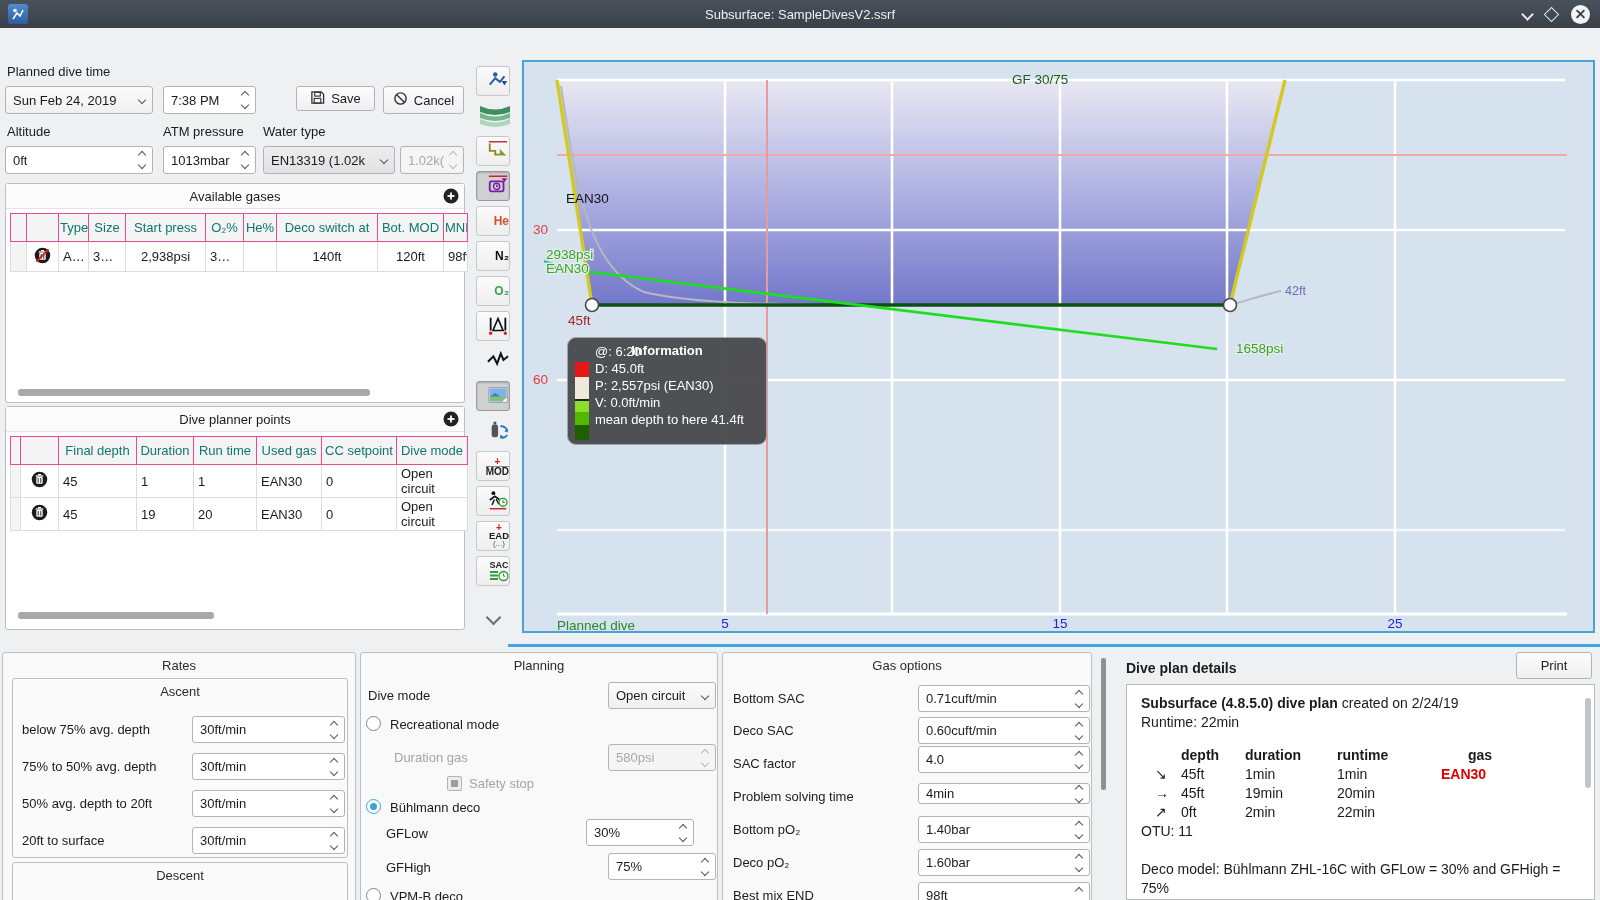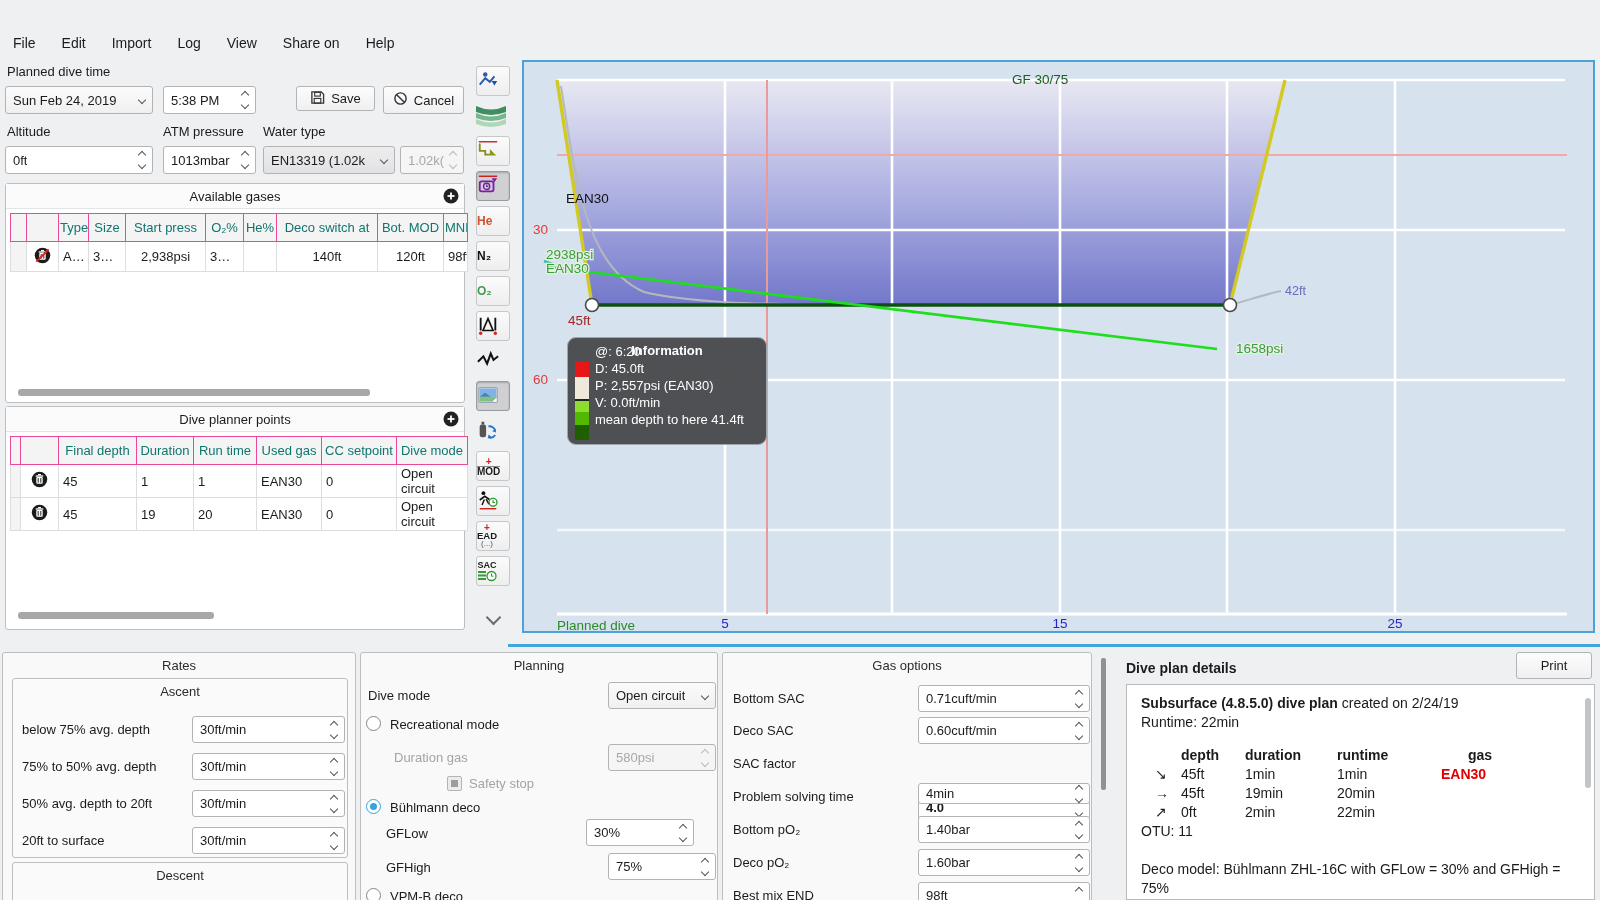--- a/index.html
+++ b/index.html
@@ -48,21 +48,21 @@
   table.grid th{background:#f4f4f5;border:1px solid #ec4899;font-weight:normal;color:#0f766e;height:27px;
                 overflow:hidden;white-space:nowrap;text-align:center;padding:0 1px;}
   table.grid td{border:1px solid #dcdddf;overflow:hidden;white-space:nowrap;padding:0 4px;background:#fff;}
   table.grid td.c{text-align:center;}
   table.grid td.hdrcol{background:#f4f4f5;}
   table.grid td.wrap{white-space:normal;line-height:15px;}
   .hscroll{position:absolute;height:7px;background:#a8a8a8;border-radius:3px;}
   .vscroll{position:absolute;width:6px;background:#c2c5c8;border-radius:3px;}
   
   .tbtn{position:absolute;left:476px;width:34px;height:30px;box-sizing:border-box;border:1px solid #c6c7c9;
-        border-radius:3px;background:linear-gradient(#fbfbfc,#eeeeef);display:flex;align-items:center;justify-content:flex-start;overflow:hidden;}
+        border-radius:3px;background:linear-gradient(#fbfbfc,#eeeeef);display:flex;align-items:center;justify-content:flex-end;overflow:hidden;}
   .tbtn.sel{background:#cfd0d2;border-color:#9a9b9d;box-shadow:inset 0 1px 2px rgba(0,0,0,.2);}
   .tbtn .txt{font-weight:bold;font-size:12px;}
   
   .chart{position:absolute;left:522px;top:60px;width:1073px;height:573px;box-sizing:border-box;
          background:#d6e2ee;border:2px solid #4aa2d8;}
   .tooltip{position:absolute;left:43px;top:275px;width:200px;height:108px;box-sizing:border-box;
            background:rgba(72,72,74,.95);border:1px solid #9fa6ad;border-radius:9px;color:#fff;
            font-size:13px;padding:5px 6px 6px 27px;}
   .tooltip .ttitle{position:absolute;left:0;right:0;top:5px;text-align:center;font-weight:bold;}
   .tooltip .tline{position:relative;line-height:17px;white-space:nowrap;}
@@ -80,41 +80,46 @@
   .dp-table{border-collapse:collapse;margin:14px 0 0 12px;font-size:14px;}
   .dp-table td{padding:0 0 0 2px;height:19px;white-space:nowrap;}
   .red{color:#e00000;font-weight:bold;}
   .divider-handle{position:absolute;left:1101px;top:658px;width:5px;height:132px;background:#8f9193;border-radius:2px;}
 </style>
 </head>
 <body>
 
 <div id="app">
 
-
-  <div class="menubar">
-    <span class="menuitem">File</span>
-    <span class="menuitem">Edit</span>
-    <span class="menuitem">Import</span>
-    <span class="menuitem">Log</span>
-    <span class="menuitem">View</span>
-    <span class="menuitem">Share on</span>
-    <span class="menuitem">Help</span>
-  </div>
+  <div class="titlebar">
+    <div class="appicon">
+      <svg width="14" height="14" viewBox="0 0 14 14">
+          <circle cx="4" cy="3.5" r="1.8" fill="#fff"></circle>
+          <path d="M2 12 L6 6 L9 9 L12 3" stroke="#fff" stroke-width="1.6" fill="none"></path>
+        </svg>
+    </div>
+    <div class="title">Subsurface: SampleDivesV2.ssrf</div>
+    <div class="winbtns">
+      <span class="chev"></span>
+      <span class="diamond"></span>
+      <span class="closebtn"></span>
+    </div>
+  </div>
+
 
   <div class="lbl" style="left:7px;top:64px;">Planned dive time</div>
 
   <div class="ctrl combo" style="left:5px;top:86px;width:148px;height:28px;">
     <span class="val">Sun Feb 24, 2019</span>
       <span class="arrows">
         <span class="chev small"></span>
       </span>
   </div>
   <div class="ctrl" style="left:163px;top:86px;width:93px;height:28px;">
-    <span class="val">5:38 PM</span>
+    <span class="val">7:38 PM</span>
       <span class="arrows">
         <span class="chev small up"></span>
         <span class="chev small"></span>
       </span>
   </div>
   <div class="btn" style="left:296px;top:86px;width:79px;height:25px;">
     <span><svg width="15" height="15" viewBox="0 0 16 16">
           <path d="M2 2 h10 l2.5 2.5 V14 H2 Z" fill="none" stroke="#333" stroke-width="1.4"></path>
           <rect x="5" y="2.5" width="6" height="4" fill="none" stroke="#333" stroke-width="1.2"></rect>
           <rect x="4.5" y="9" width="7" height="5" fill="none" stroke="#333" stroke-width="1.2"></rect>
@@ -584,21 +589,21 @@
   </div>
   <div class="lbl" style="left:733px;top:723px;">Deco SAC</div>
   <div class="ctrl" style="left:918px;top:717px;width:172px;height:27px;">
     <span class="val">0.60cuft/min</span>
       <span class="arrows">
         <span class="chev small up"></span>
         <span class="chev small"></span>
       </span>
   </div>
   <div class="lbl" style="left:733px;top:756px;">SAC factor</div>
-  <div class="ctrl" style="left:918px;top:794px;width:172px;height:27px;font-weight:bold;">
+  <div class="ctrl" style="left:918px;top:746px;width:172px;height:27px;">
     <span class="val">4.0</span>
       <span class="arrows">
         <span class="chev small up"></span>
         <span class="chev small"></span>
       </span>
   </div>
   <div class="lbl" style="left:733px;top:789px;">Problem solving time</div>
   <div class="ctrl" style="left:918px;top:783px;width:172px;height:21px;">
     <span class="val">4min</span>
       <span class="arrows">

